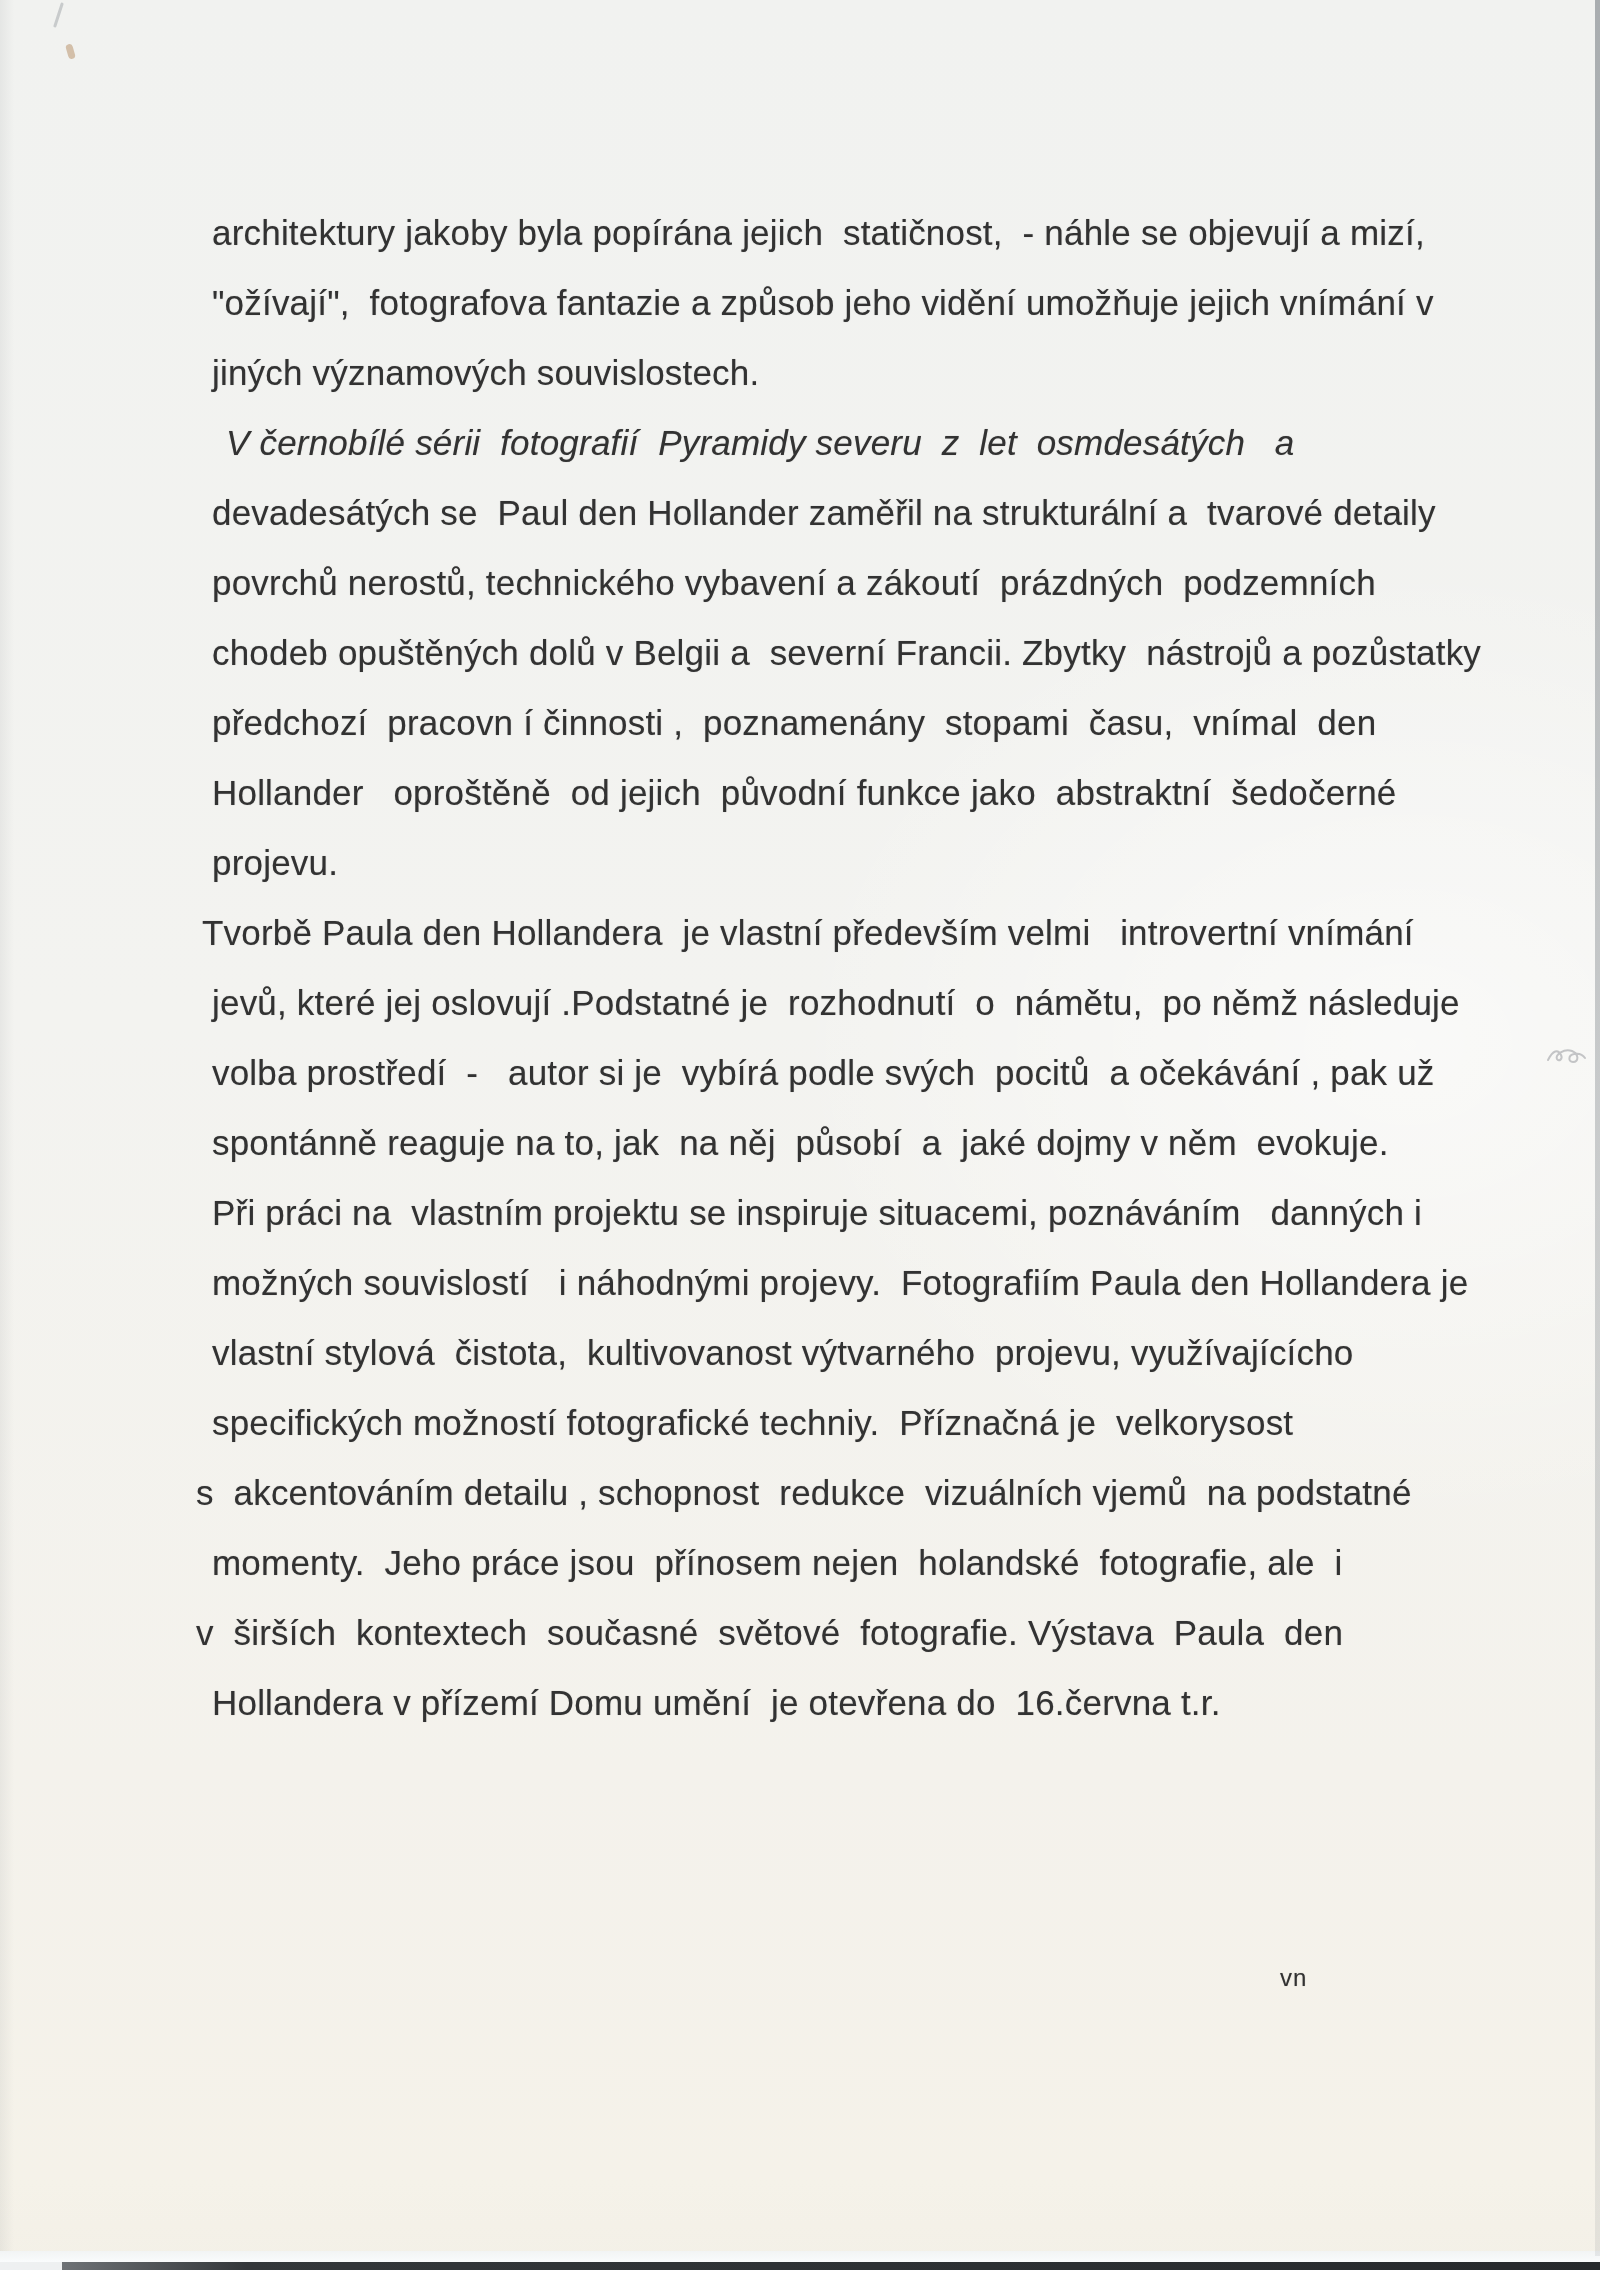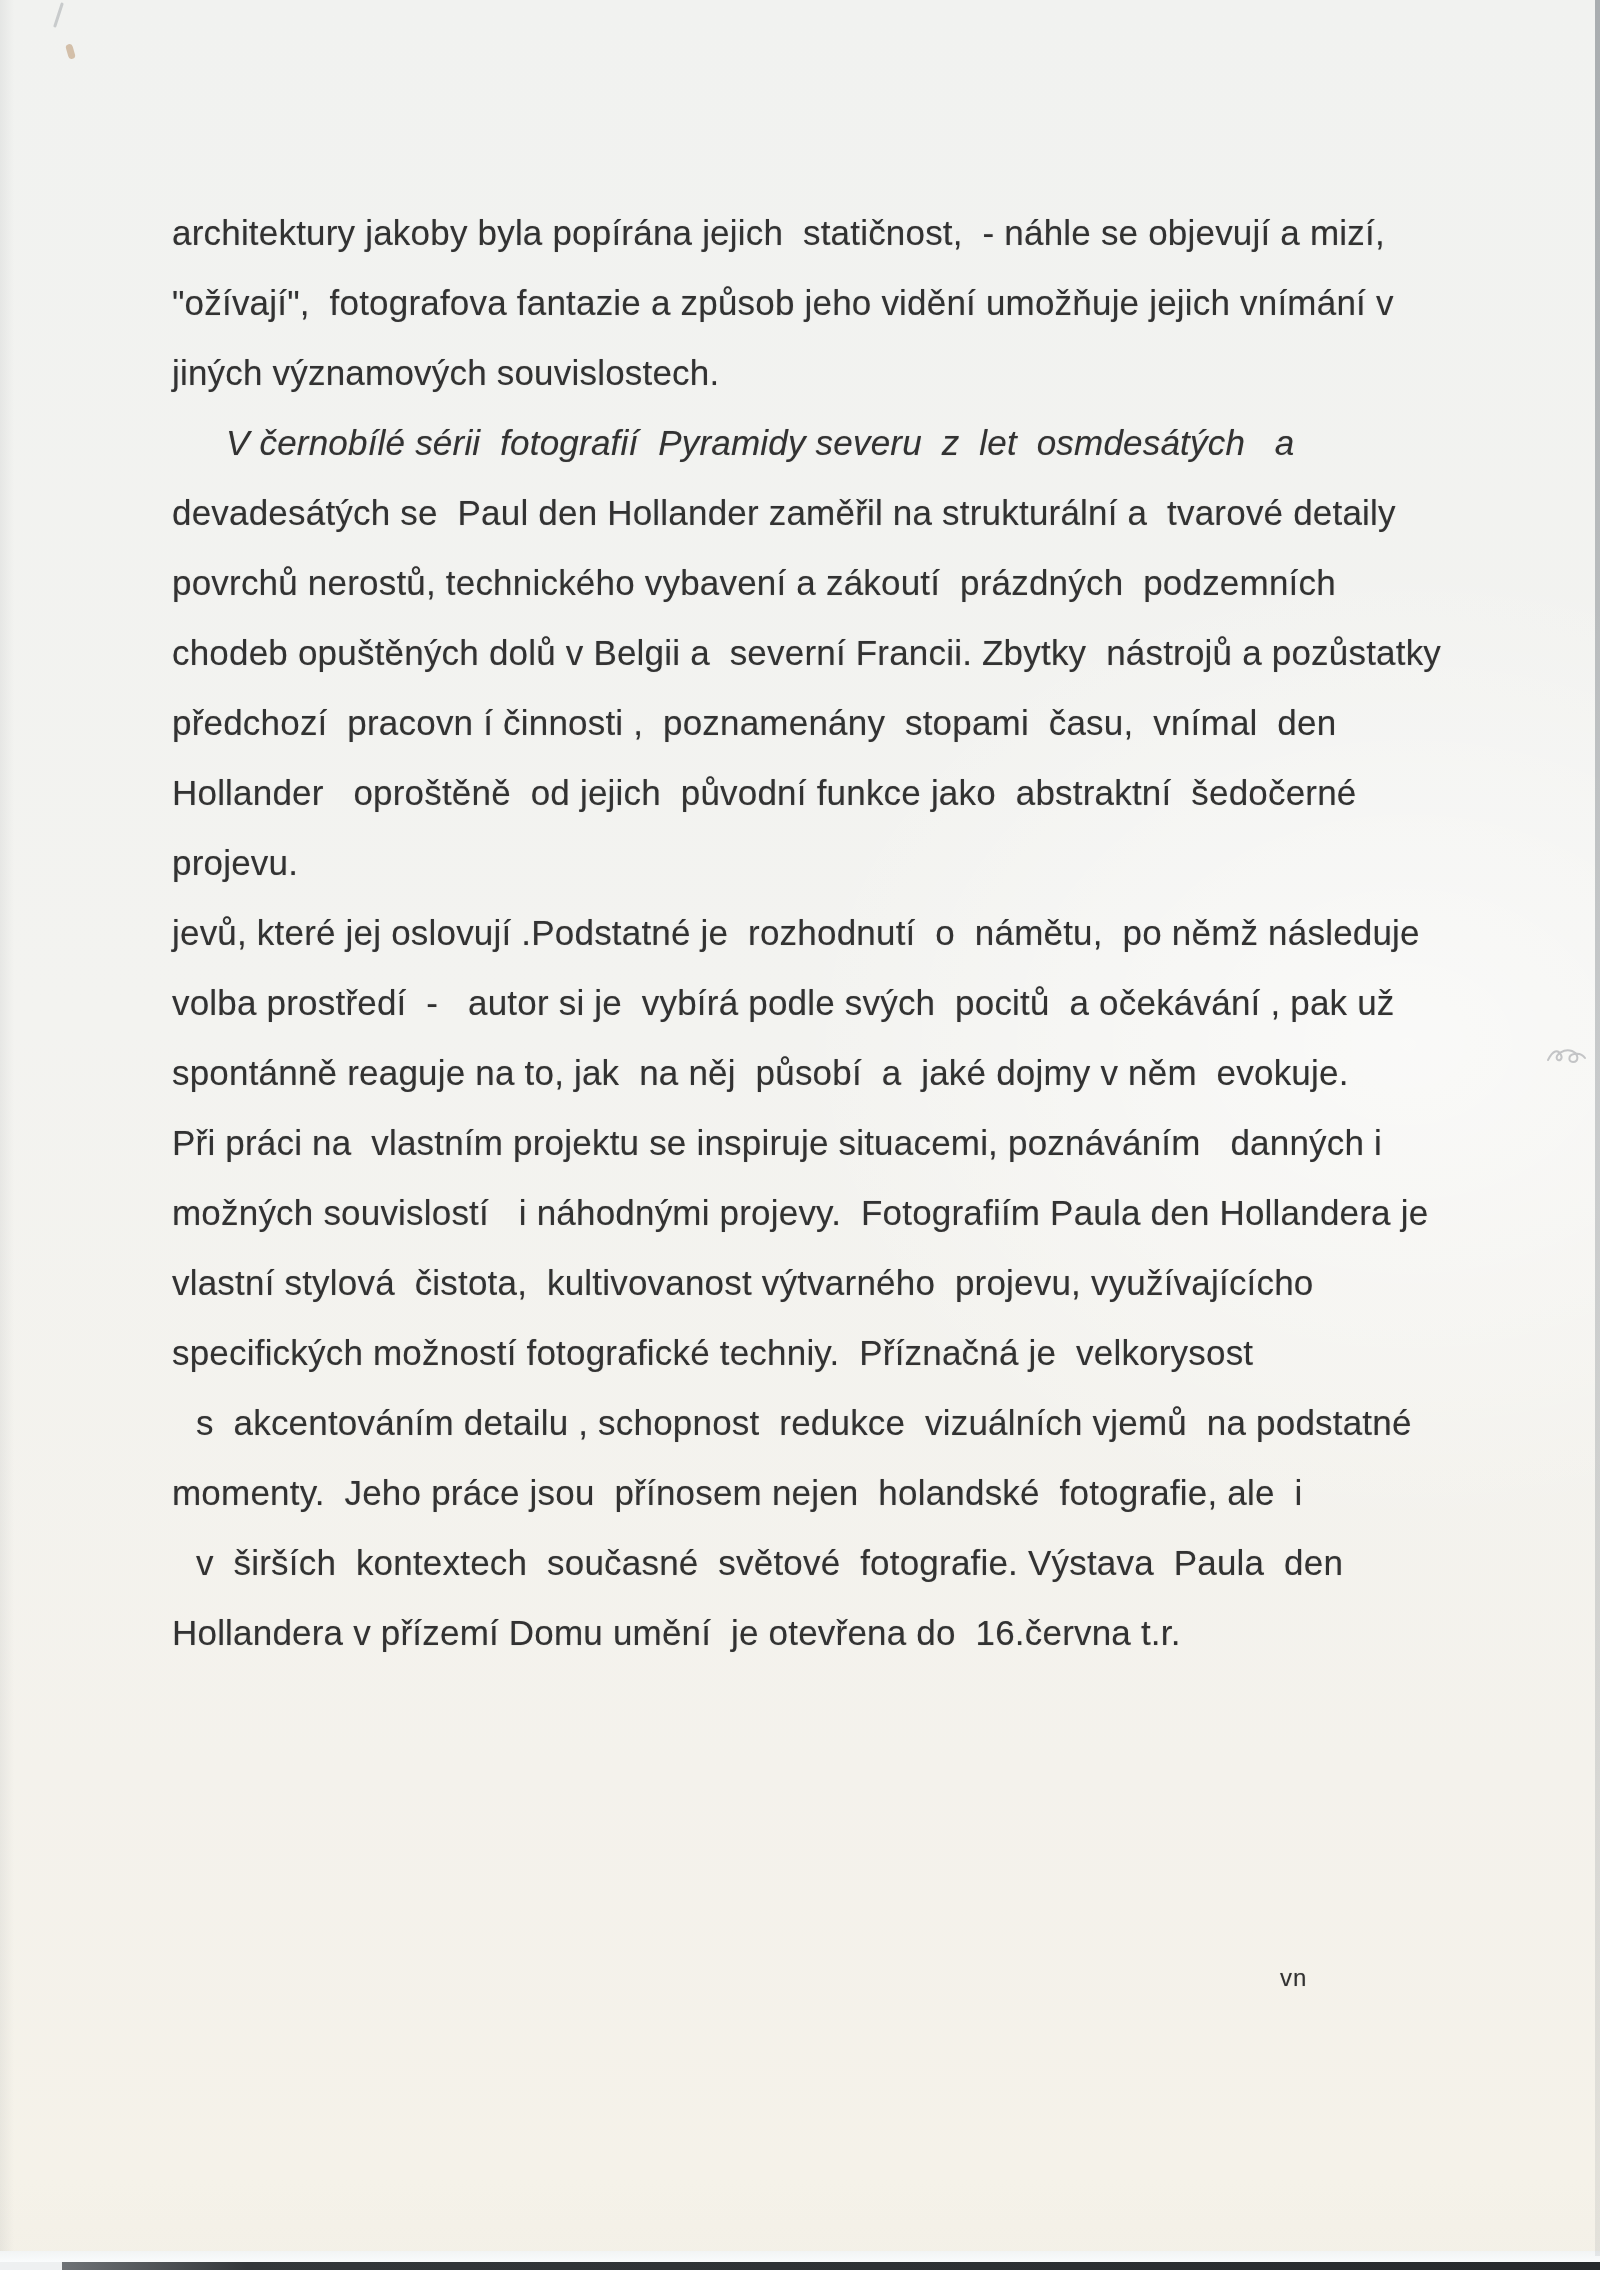--- a/index.html
+++ b/index.html
@@ -64,21 +64,21 @@
     color: #323232;
     font-size: 35px;
     letter-spacing: 0.2px;
   }
   .line {
     height: 70px;
     line-height: 70px;
     white-space: pre;
     text-shadow: 0 0 1px rgba(50,50,50,0.35);
   }
-  .indent-none  { padding-left: 0; }
+  .indent-none  { padding-left: 0; margin-left: 40px; }
   .indent-small { padding-left: 24px; }
   .indent-med   { padding-left: 30px; }
   .indent-para  { padding-left: 54px; font-style: italic; }
   .signature {
     position: absolute;
     left: 1280px;
     top: 1943px;
     height: 70px;
     line-height: 70px;
     color: #323232;
@@ -105,20 +105,21 @@
       <div class="line indent-none">architektury jakoby byla popírána jejich  statičnost,  - náhle se objevují a mizí,</div>
       <div class="line indent-none">"ožívají",  fotografova fantazie a způsob jeho vidění umožňuje jejich vnímání v</div>
       <div class="line indent-none">jiných významových souvislostech.</div>
       <div class="line indent-para">V černobílé sérii  fotografií  Pyramidy severu  z  let  osmdesátých   a</div>
       <div class="line indent-none">devadesátých se  Paul den Hollander zaměřil na strukturální a  tvarové detaily</div>
       <div class="line indent-none">povrchů nerostů, technického vybavení a zákoutí  prázdných  podzemních</div>
       <div class="line indent-none">chodeb opuštěných dolů v Belgii a  severní Francii. Zbytky  nástrojů a pozůstatky</div>
       <div class="line indent-none">předchozí  pracovn í činnosti ,  poznamenány  stopami  času,  vnímal  den</div>
       <div class="line indent-none">Hollander   oproštěně  od jejich  původní funkce jako  abstraktní  šedočerné</div>
       <div class="line indent-none">projevu.</div>
+      <div class="line indent-med">Tvorbě Paula den Hollandera  je vlastní především velmi   introvertní vnímání</div>
       <div class="line indent-none">jevů, které jej oslovují .Podstatné je  rozhodnutí  o  námětu,  po němž následuje</div>
       <div class="line indent-none">volba prostředí  -   autor si je  vybírá podle svých  pocitů  a očekávání , pak už</div>
       <div class="line indent-none">spontánně reaguje na to, jak  na něj  působí  a  jaké dojmy v něm  evokuje.</div>
       <div class="line indent-none">Při práci na  vlastním projektu se inspiruje situacemi, poznáváním   danných i</div>
       <div class="line indent-none">možných souvislostí   i náhodnými projevy.  Fotografiím Paula den Hollandera je</div>
       <div class="line indent-none">vlastní stylová  čistota,  kultivovanost výtvarného  projevu, využívajícícho</div>
       <div class="line indent-none">specifických možností fotografické techniy.  Příznačná je  velkorysost</div>
       <div class="line indent-small">s  akcentováním detailu , schopnost  redukce  vizuálních vjemů  na podstatné</div>
       <div class="line indent-none">momenty.  Jeho práce jsou  přínosem nejen  holandské  fotografie, ale  i</div>
       <div class="line indent-small">v  širších  kontextech  současné  světové  fotografie. Výstava  Paula  den</div>

